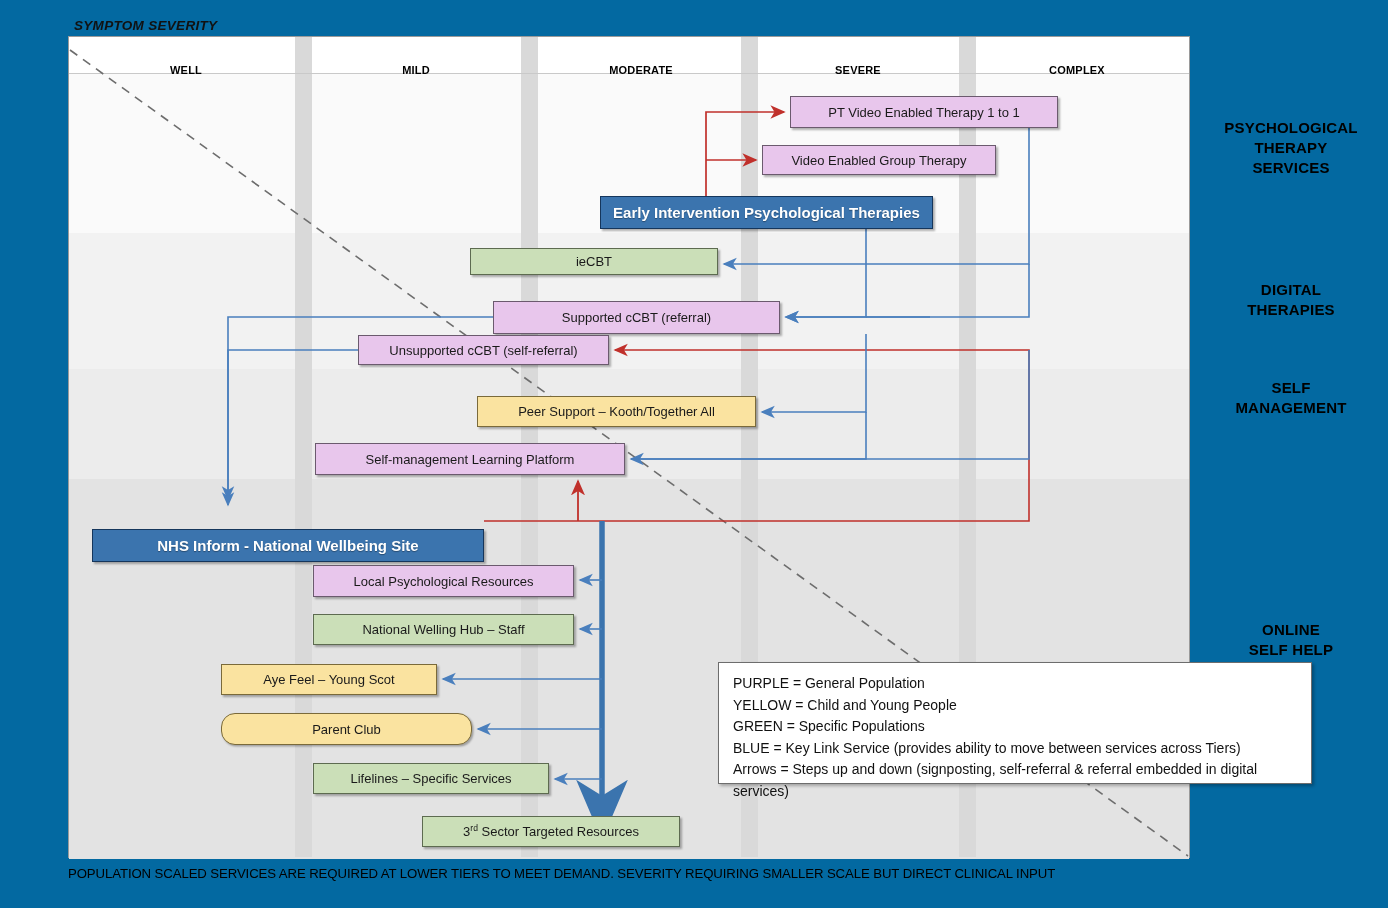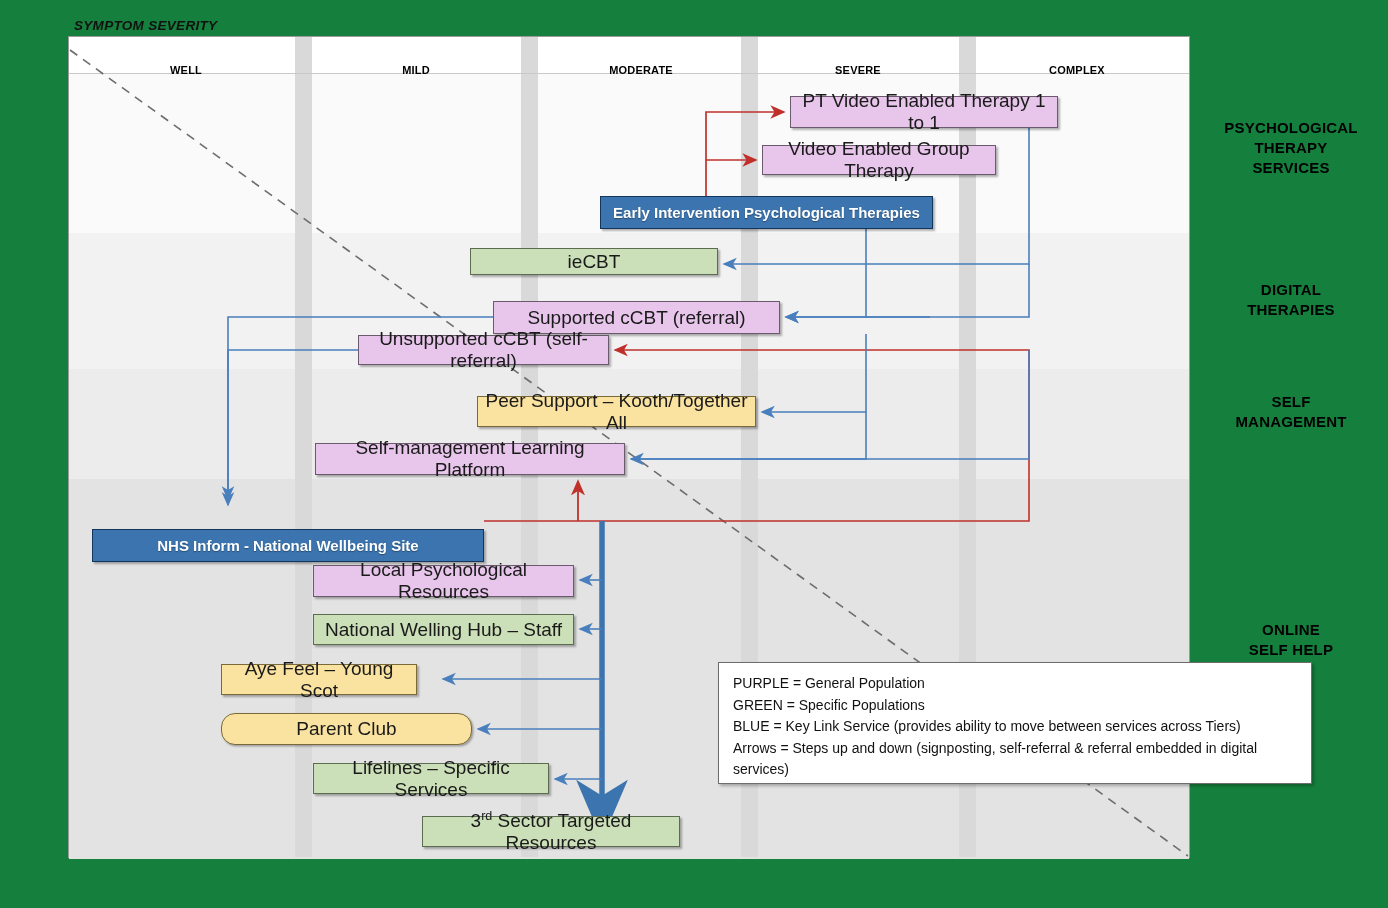--- a/index.html
+++ b/index.html
@@ -1,17 +1,17 @@
 <!DOCTYPE html>
 <html><head>
 <meta charset="utf-8">
 <style>
   html,body{margin:0;padding:0;background:#ffffff;}
   body{font-family:"Liberation Sans",sans-serif;}
-  #stage{position:relative;width:1388px;height:908px;overflow:hidden;background:#15803d;}
+  #stage{position:relative;width:1388px;height:908px;overflow:hidden;background:#0369a1;}
 
   
   #grid{position:absolute;left:68px;top:36px;width:1122px;height:822px;
         border:1px solid #9a9a9a;box-sizing:border-box;background:#fff;}
 
   .band{position:absolute;left:0;right:0;}
   .band.b0{top:0;height:36px;background:#ffffff;}
   .band.b1{top:36px;height:160px;background:#fafafa;}
   .band.b2{top:196px;height:136px;background:#f2f2f2;}
   .band.b3{top:332px;height:110px;background:#ececec;}
@@ -31,21 +31,21 @@
 
   .tierlabel{position:absolute;text-align:center;font-weight:bold;
       font-size:15px;line-height:20px;color:#000;letter-spacing:.2px;}
 
   #footnote{position:absolute;left:68px;top:866px;width:1320px;
       font-size:13.2px;color:#000;letter-spacing:-.1px;}
 
   
   .node{position:absolute;box-sizing:border-box;border:1.4px solid #5a5a5a;
         display:flex;align-items:center;justify-content:center;
-        font-size:19px;color:#1a1a1a;text-align:center;
+        font-size:13px;color:#1a1a1a;text-align:center;
         box-shadow:1.5px 1.5px 2px rgba(0,0,0,.30);z-index:6;padding:0 6px;}
   .node.purple{background:#e8c6ec;border-color:#6b5a6e;}
   .node.green {background:#cbdfb8;border-color:#5d6b50;}
   .node.yellow{background:#fae3a0;border-color:#7a6a3a;}
   .node.blue  {background:#3b74ae;border-color:#15365c;color:#fff;font-weight:bold;
                font-size:15px;text-shadow:0 1px 1px rgba(0,0,0,.35);}
 
   
   #legend{position:absolute;left:718px;top:662px;width:594px;height:122px;
       background:#fff;border:1.4px solid #6d6d6d;box-sizing:border-box;
@@ -163,21 +163,21 @@
       </div>
       <div class="node blue" style="left: 92px; top: 505px; width: 392px; height: 33px; margin-top: 24px;">
         <span>NHS Inform - National Wellbeing Site</span>
       </div>
       <div class="node purple" style="left: 313px; top: 565px; width: 261px; height: 32px;">
         <span>Local Psychological Resources</span>
       </div>
       <div class="node green" style="left: 313px; top: 614px; width: 261px; height: 31px;">
         <span>National Welling Hub – Staff</span>
       </div>
-      <div class="node yellow" style="left: 221px; top: 664px; width: 196px; height: 31px;">
+      <div class="node yellow" style="left: 221px; top: 664px; width: 216px; height: 31px;">
         <span>Aye Feel – Young Scot</span>
       </div>
       <div class="node yellow" style="left: 221px; top: 713px; width: 251px; height: 32px; border-radius: 14px;">
         <span>Parent Club</span>
       </div>
       <div class="node green" style="left: 313px; top: 763px; width: 236px; height: 31px;">
         <span>Lifelines – Specific Services</span>
       </div>
       <div class="node green" style="left: 422px; top: 816px; width: 258px; height: 31px;">
         <span>3<sup>rd</sup> Sector Targeted Resources</span>
@@ -187,30 +187,32 @@
   <div id="tier-layer">
       <div class="tierlabel" style="left: 1198px; top: 118px; width: 186px;">
         <div>PSYCHOLOGICAL</div>
         <div>THERAPY</div>
         <div>SERVICES</div>
       </div>
       <div class="tierlabel" style="left: 1198px; top: 280px; width: 186px;">
         <div>DIGITAL</div>
         <div>THERAPIES</div>
       </div>
-      <div class="tierlabel" style="left: 1198px; top: 392px; width: 186px; text-align: center;">
+      <div class="tierlabel" style="left: 1198px; top: 378px; width: 186px; text-align: center;">
         <div>SELF</div>
         <div>MANAGEMENT</div>
       </div>
       <div class="tierlabel" style="left: 1198px; top: 620px; width: 186px;">
         <div>ONLINE</div>
         <div>SELF HELP</div>
       </div>
     </div>
 
   <div id="legend">
       <div>PURPLE = General Population</div>
+      <div>YELLOW = Child and Young People</div>
       <div>GREEN = Specific Populations</div>
       <div>BLUE = Key Link Service (provides ability to move between services across Tiers)</div>
       <div>Arrows = Steps up and down (signposting, self-referral &amp; referral embedded in digital services)</div>
     </div>
 
+  <div id="footnote">POPULATION SCALED SERVICES ARE REQUIRED AT LOWER TIERS TO MEET DEMAND.  SEVERITY REQUIRING SMALLER SCALE BUT DIRECT CLINICAL INPUT</div>
 </div>
 
 </body></html>

